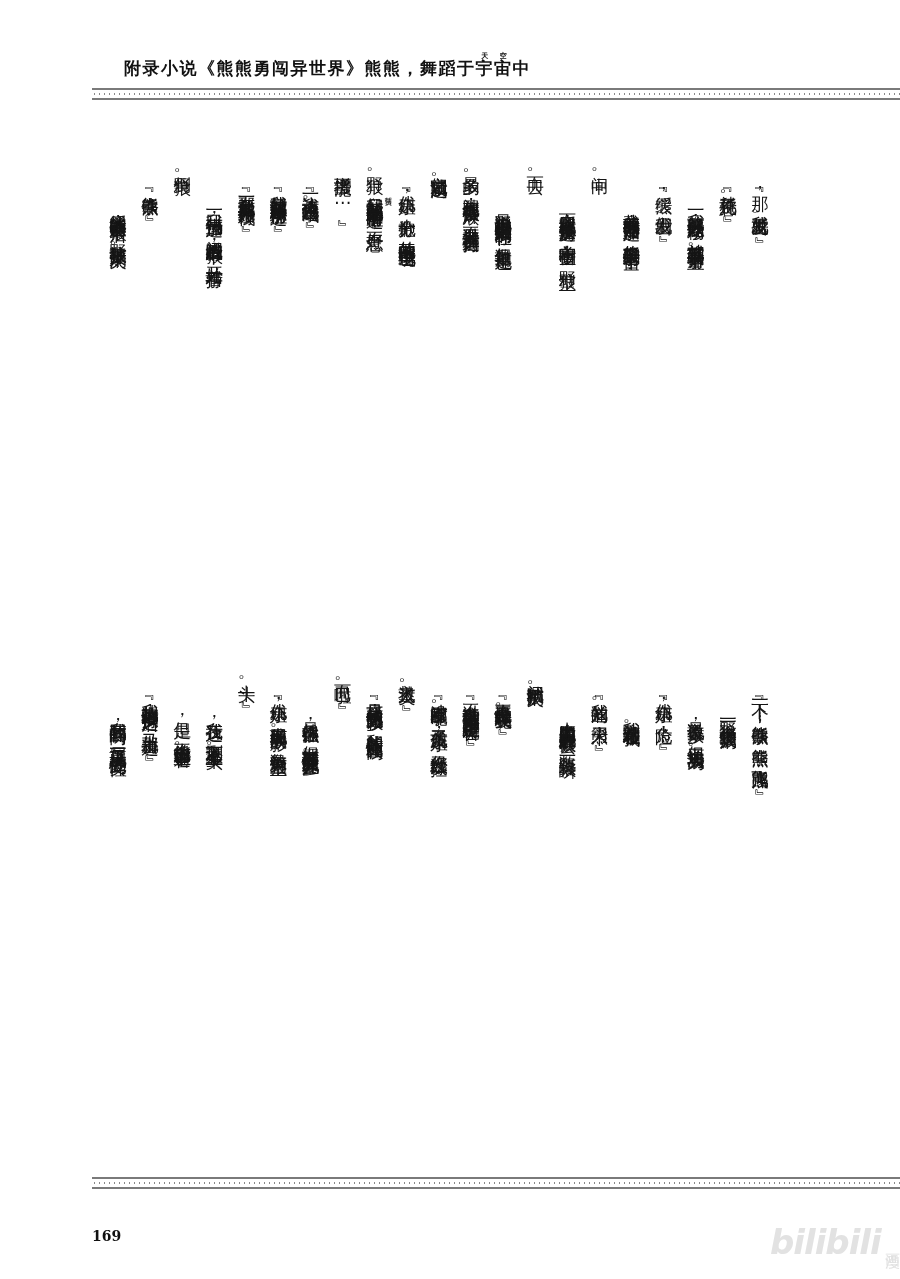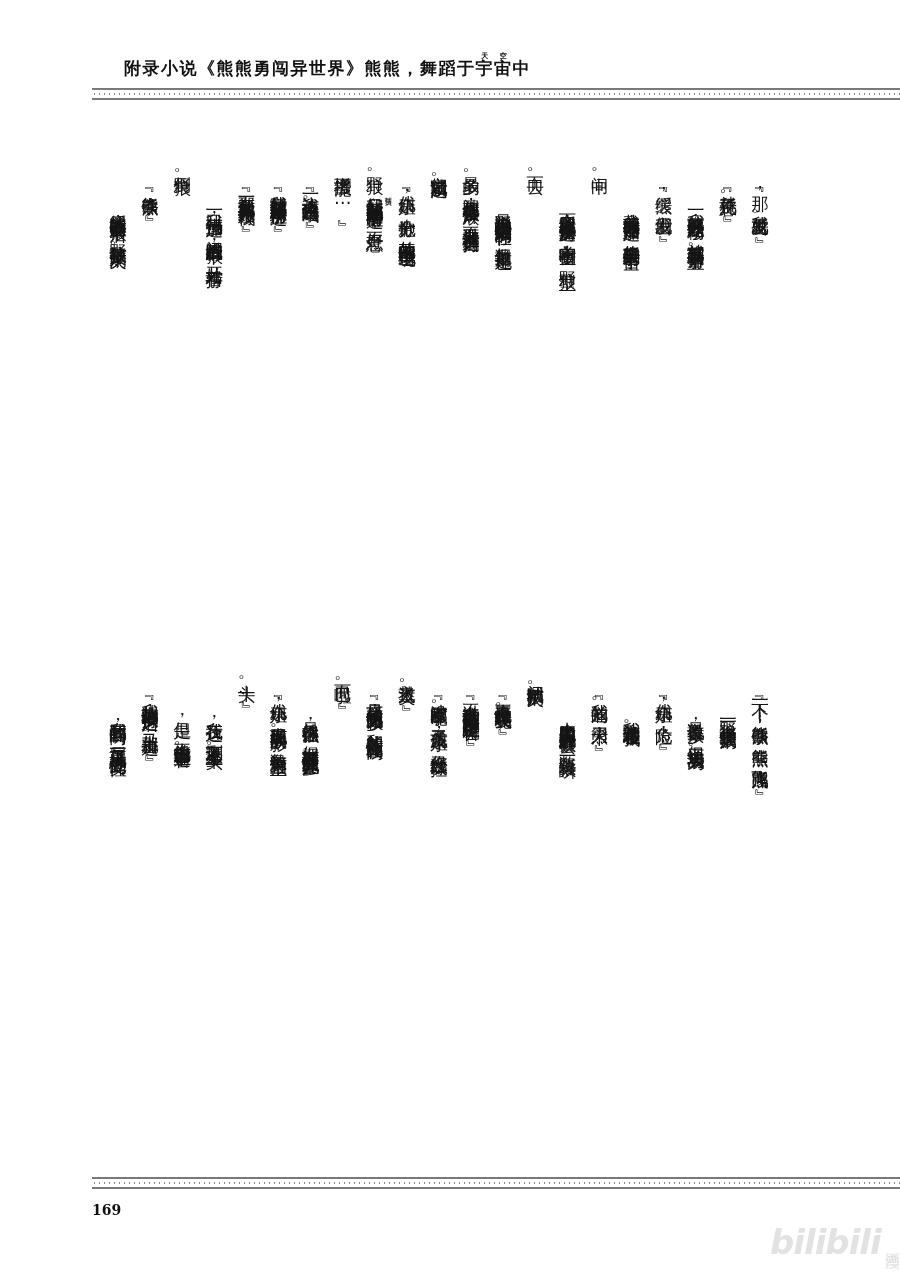--- a/index.html
+++ b/index.html
@@ -10,21 +10,21 @@
   .header ruby rt { font-size: 7px; letter-spacing: 0; }
   .rule { position: absolute; left: 92px; width: 808px; height: 12px; }
   .rule .l1 { position: absolute; left: 0; right: 0; top: 0; height: 2px; background: #7a7a7a; }
   .rule .dots { position: absolute; left: 0; right: 0; top: 5px; height: 2px;
                 background-image: radial-gradient(circle, #8a8a8a 0.8px, transparent 1px);
                 background-size: 5px 2px; background-repeat: repeat-x; }
   .rule .l2 { position: absolute; left: 0; right: 0; bottom: 0; height: 2px; background: #7a7a7a; }
   .col { position: absolute; writing-mode: vertical-rl; text-orientation: upright;
          font-size: 17.5px; line-height: 22px; letter-spacing: 1px; white-space: nowrap; color: #151515; }
   .col ruby rt { font-size: 7px; }
-  .pagenum { position: absolute; left: 92px; top: 1202px; font-family: "DejaVu Serif", "Liberation Serif", serif;
+  .pagenum { position: absolute; left: 92px; top: 1228px; font-family: "DejaVu Serif", "Liberation Serif", serif;
              font-weight: bold; font-size: 14px; color: #111; }
   .logo { position: absolute; left: 770px; top: 1222px; display: flex; align-items: center; gap: 4px; }
   .logo .b { font-family: "DejaVu Sans", sans-serif; font-size: 34px; font-weight: bold; color: #e2e2e2;
              letter-spacing: -1px; font-style: italic; }
   .logo .m { writing-mode: vertical-rl; font-size: 15px; color: #e0e0e0; line-height: 16px; }
 </style>
 </head>
 <body>
 
 <div class="header">

